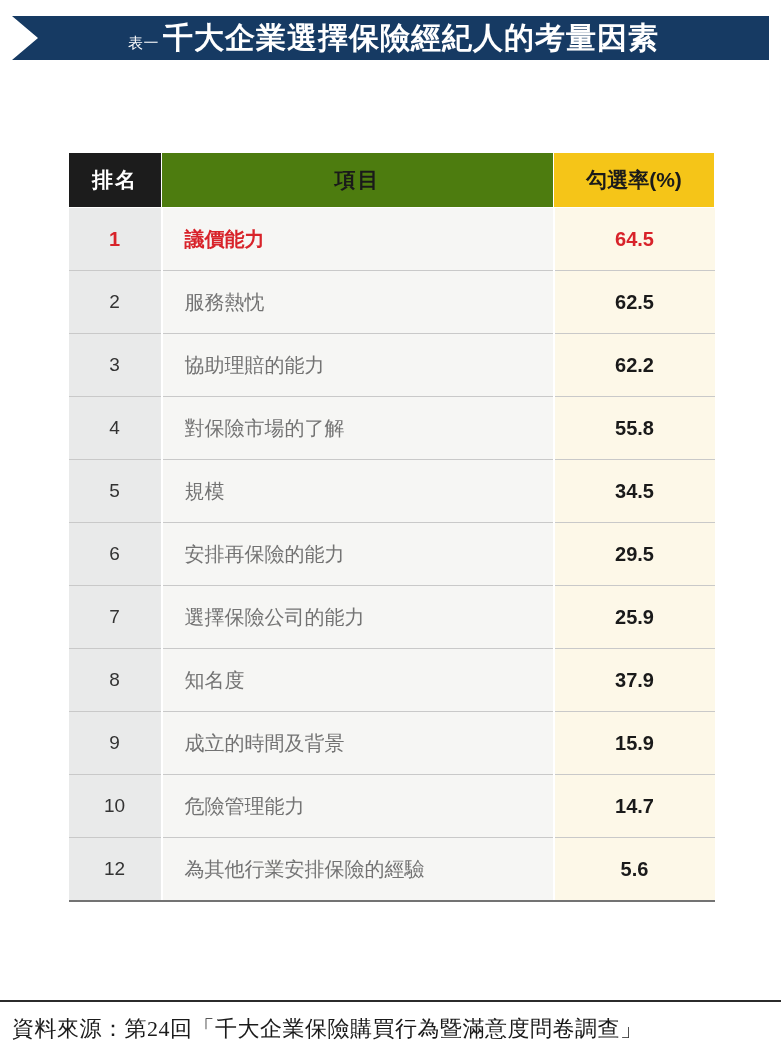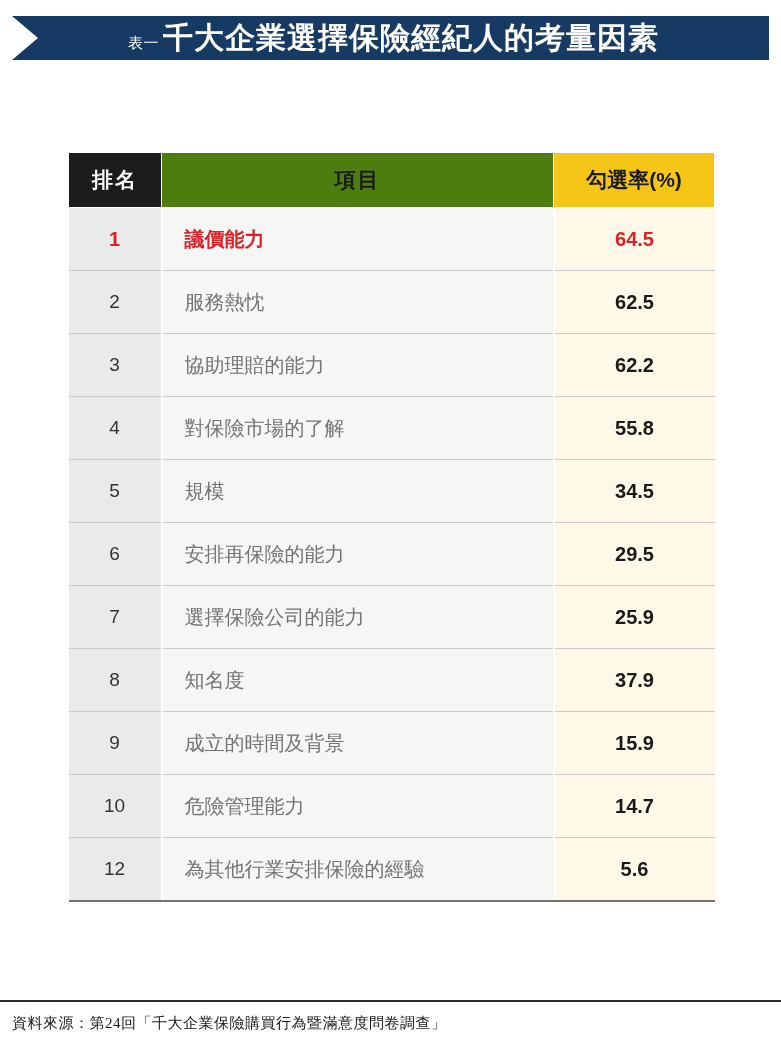--- a/index.html
+++ b/index.html
@@ -139,21 +139,21 @@
     width: 781px;
     height: 2px;
     background: #2b2b2b;
   }
   .source {
     position: absolute;
     left: 12px;
     top: 1014px;
     width: 757px;
     font-family: "Liberation Serif", serif;
-    font-size: 15px;
+    font-size: 22px;
     color: #1a1a1a;
     letter-spacing: 0.5px;
   }
 </style>
 </head>
 <body>
 
 <div class="banner-wrap">
   <div class="banner">
     <div class="banner-inner">

